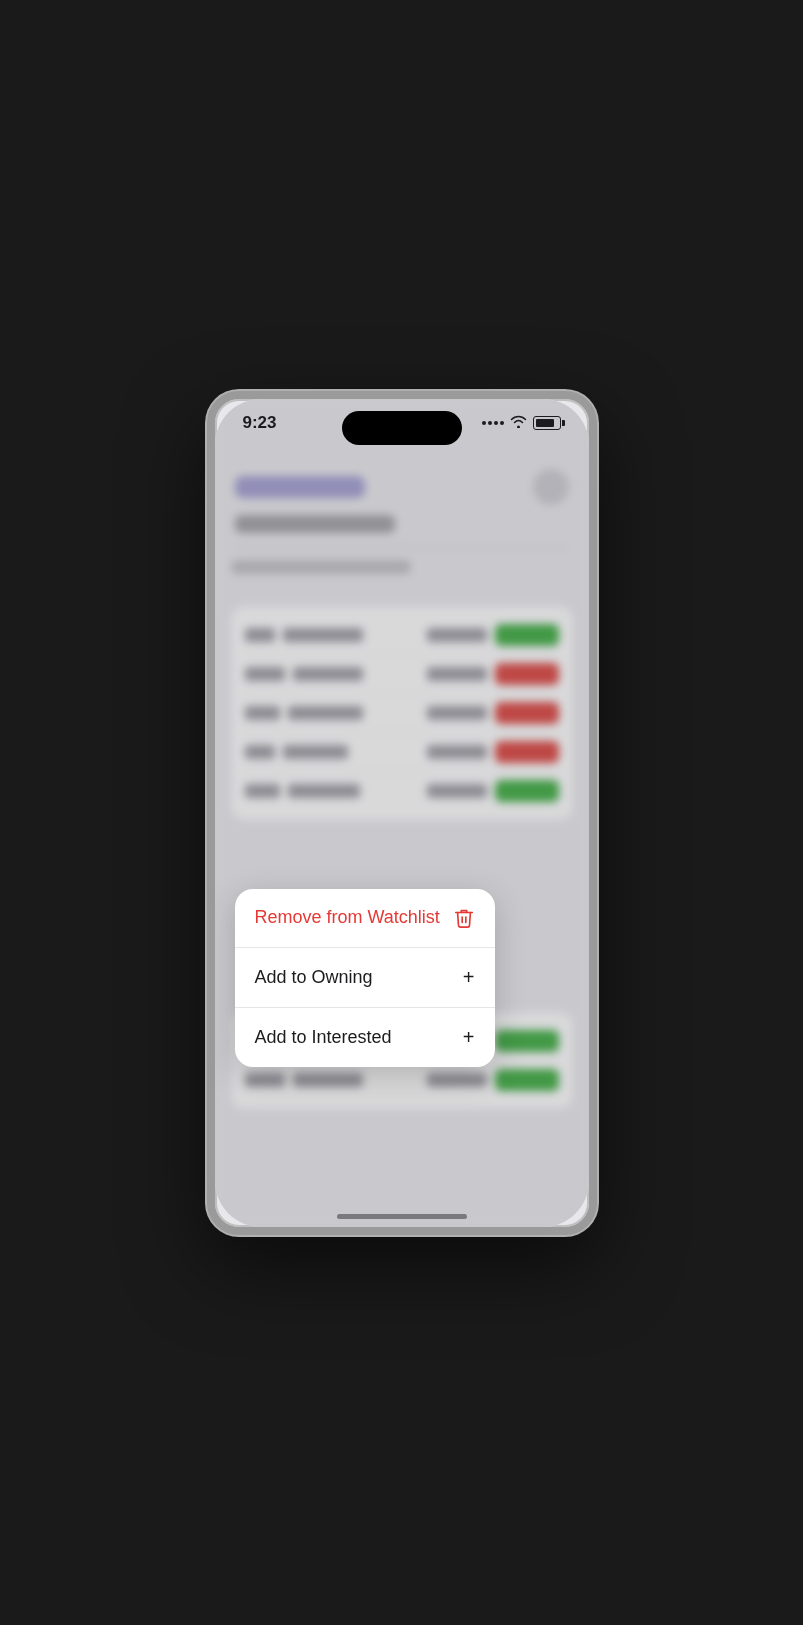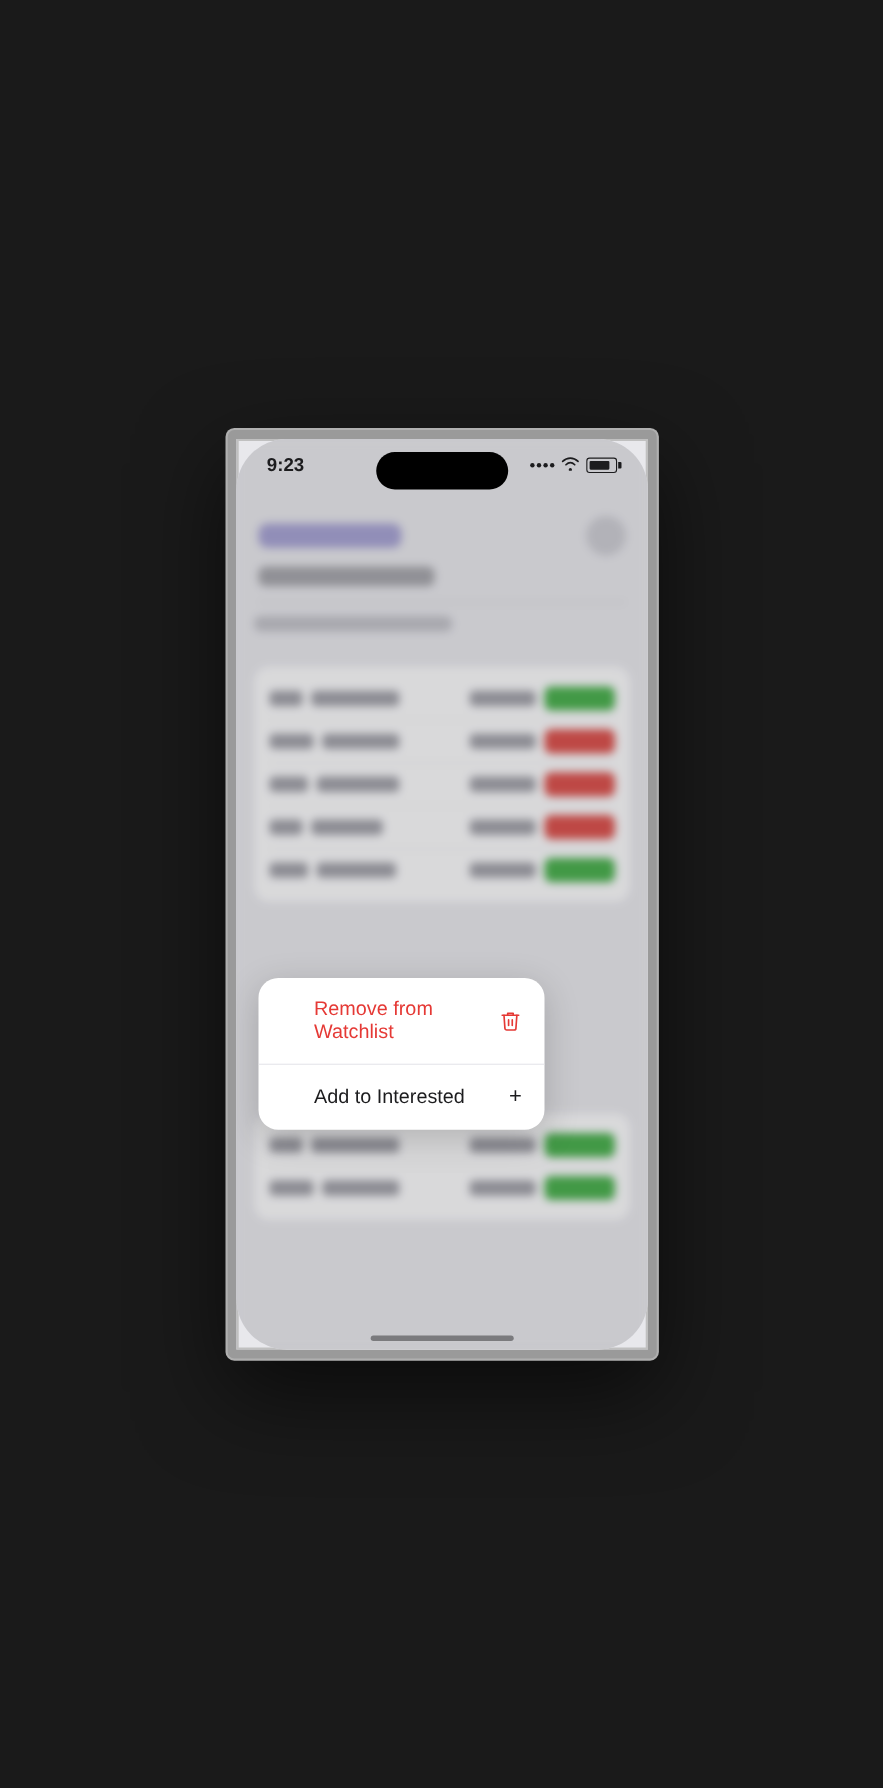--- a/index.html
+++ b/index.html
@@ -8,21 +8,21 @@
       display: flex;
       justify-content: center;
       align-items: center;
       min-height: 100vh;
       font-family: -apple-system, BlinkMacSystemFont, 'SF Pro Display', 'Helvetica Neue', sans-serif;
     }
     .phone-shell {
       width: 390px;
       height: 844px;
       background: #e8e8ec;
-      border-radius: 6px;
+      border-radius: 32px;
       position: relative;
       overflow: hidden;
       border: 8px solid #9a9a9a;
       box-shadow:
         0 0 0 2px #b0b0b0,
         inset 0 0 0 2px #c0c0c0,
         0 30px 80px rgba(0,0,0,0.6);
     }
     
     .phone-shell::before {
@@ -209,21 +209,20 @@
       padding: 18px 20px;
       border-bottom: 1px solid #e5e5ea;
     }
     .context-menu-item:last-child {
       border-bottom: none;
     }
     .menu-item-text {
       font-size: 18px;
       font-weight: 400;
       color: #1c1c1e;
-      margin-left: 31px;
     }
     .menu-item-text.red {
       color: #e53935;
       font-weight: 500;
     }
     .menu-icon-plus {
       font-size: 20px;
       color: #1c1c1e;
       font-weight: 300;
     }
@@ -416,20 +415,24 @@
       <div class="context-menu-item">
         <span class="menu-item-text red">Remove from Watchlist</span>
         <svg class="trash-icon" viewBox="0 0 24 24" fill="none" stroke="#e53935" stroke-width="1.8" stroke-linecap="round" stroke-linejoin="round">
           <polyline points="3 6 5 6 21 6"></polyline>
           <path d="M19 6l-1 14a2 2 0 0 1-2 2H8a2 2 0 0 1-2-2L5 6"></path>
           <path d="M10 11v6M14 11v6"></path>
           <path d="M9 6V4h6v2"></path>
         </svg>
       </div>
       <div class="context-menu-item">
+        <span class="menu-item-text">Add to Owning</span>
+        <span class="menu-icon-plus">+</span>
+      </div>
+      <div class="context-menu-item">
         <span class="menu-item-text">Add to Interested</span>
         <span class="menu-icon-plus">+</span>
       </div>
     </div>
 
 
     <div class="home-indicator"></div>
 
   </div>
 </div>

